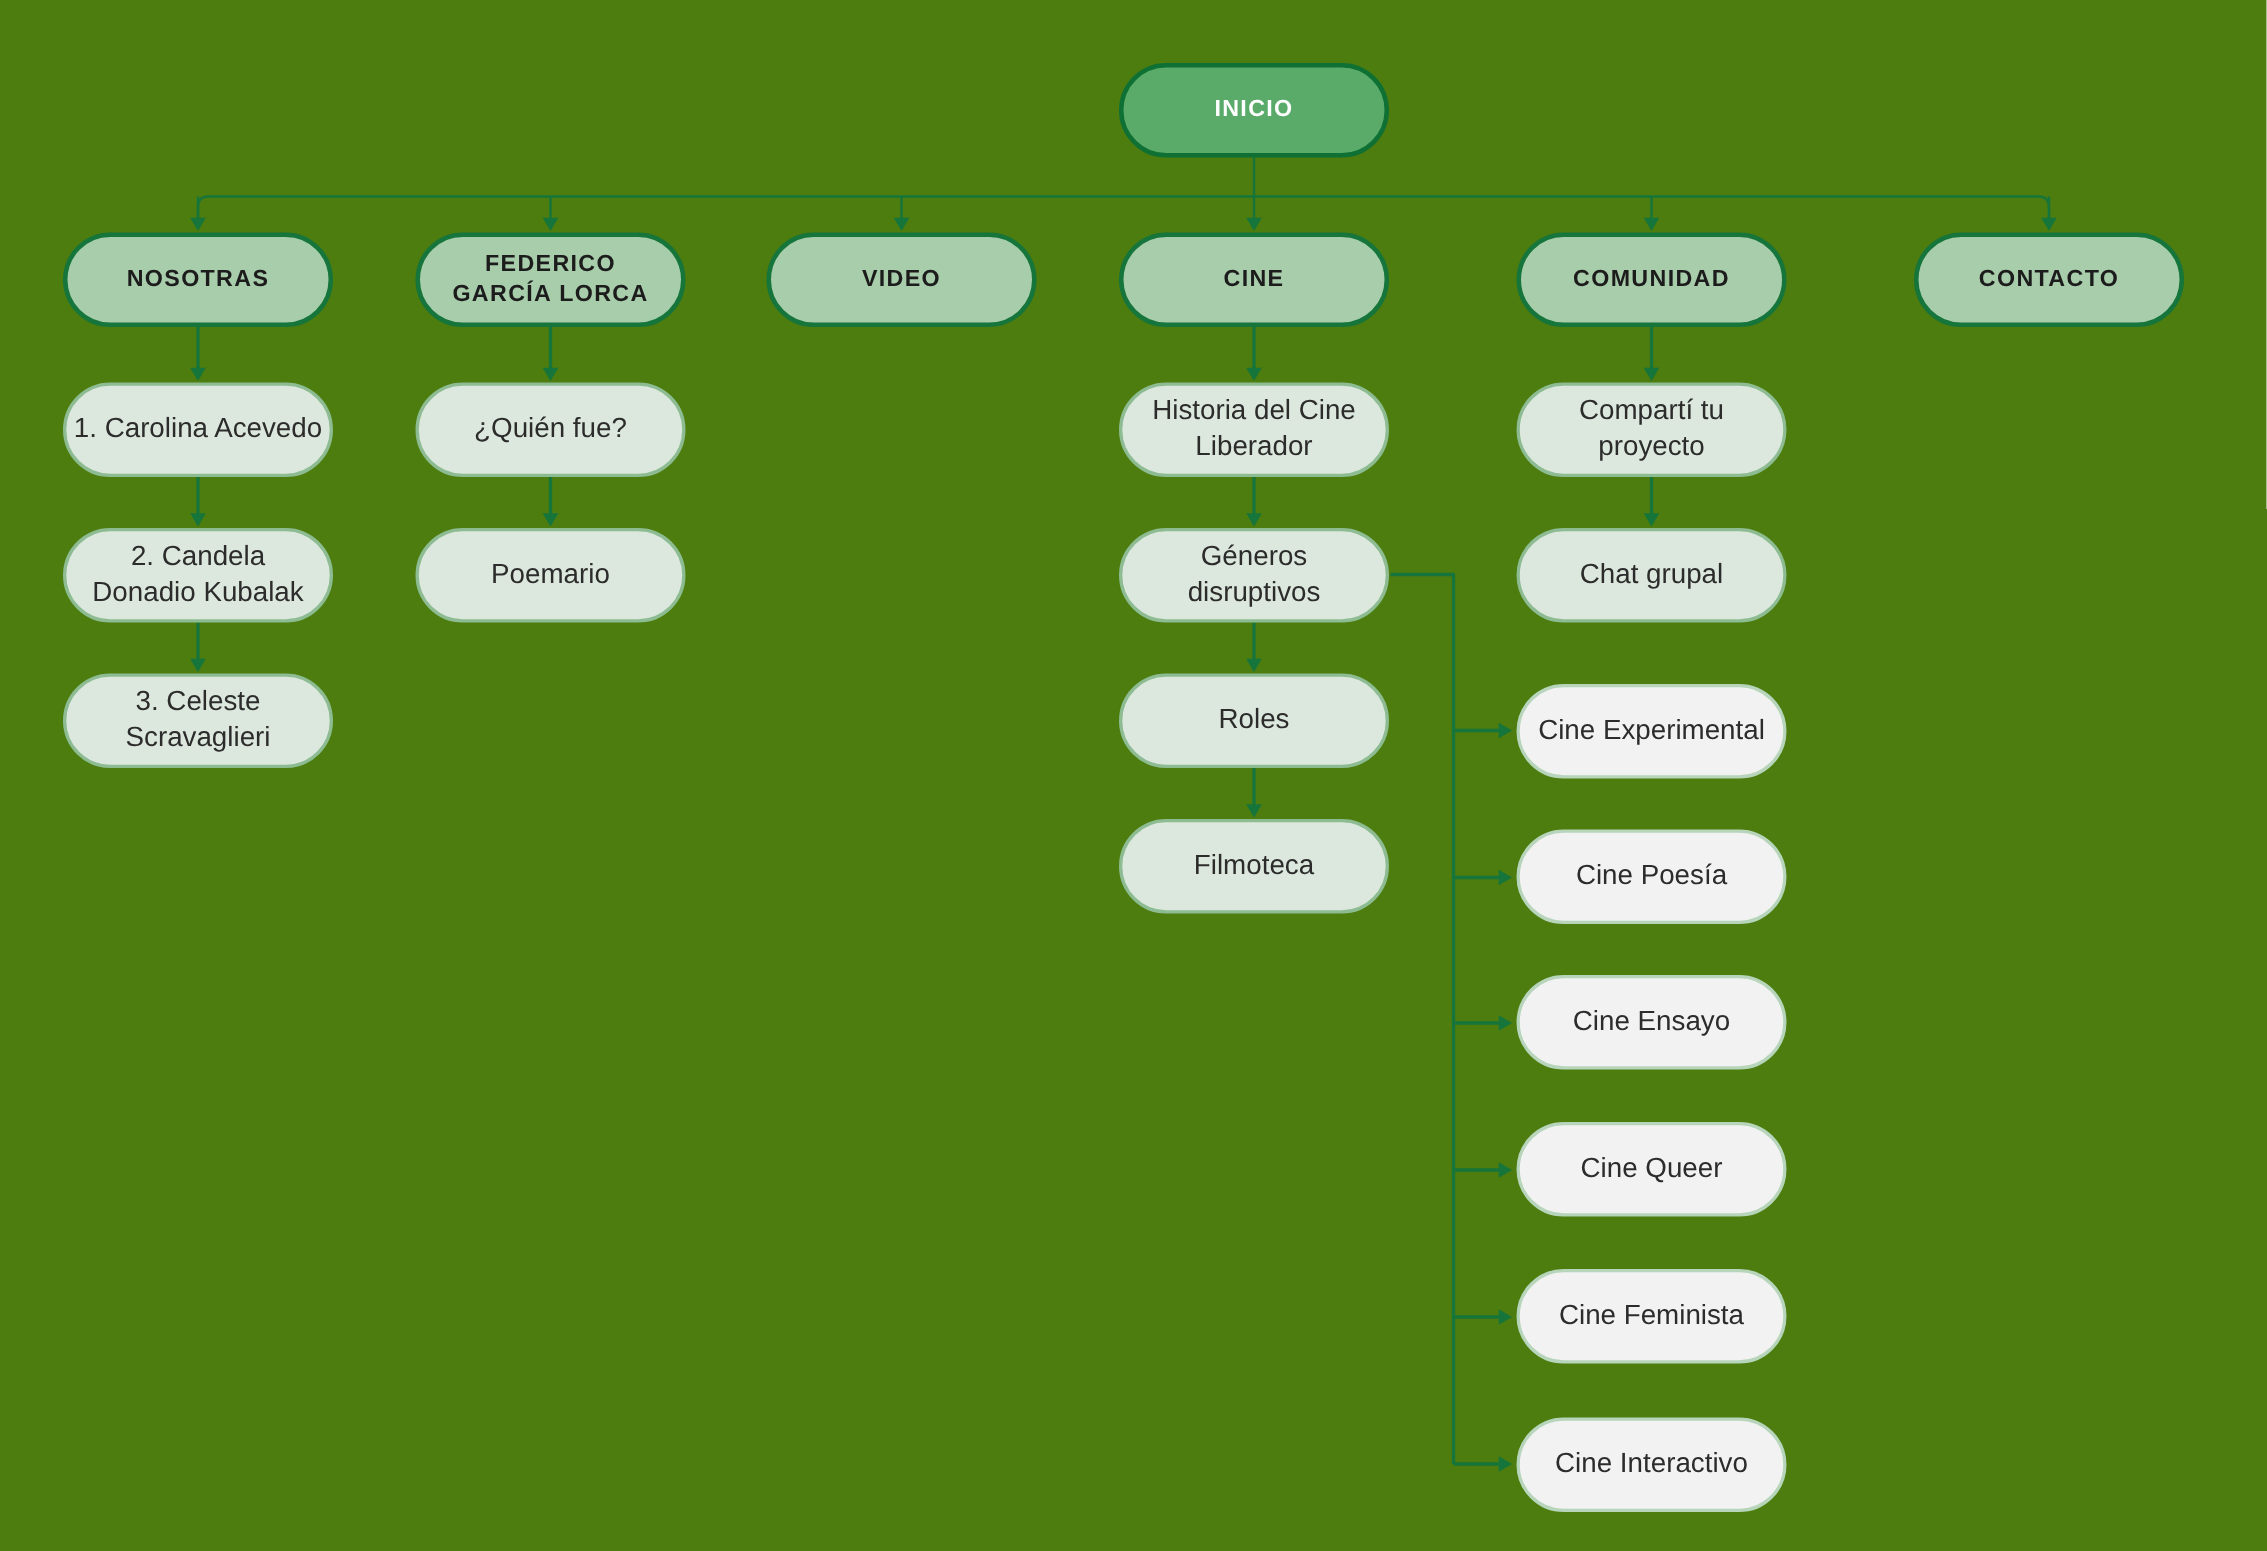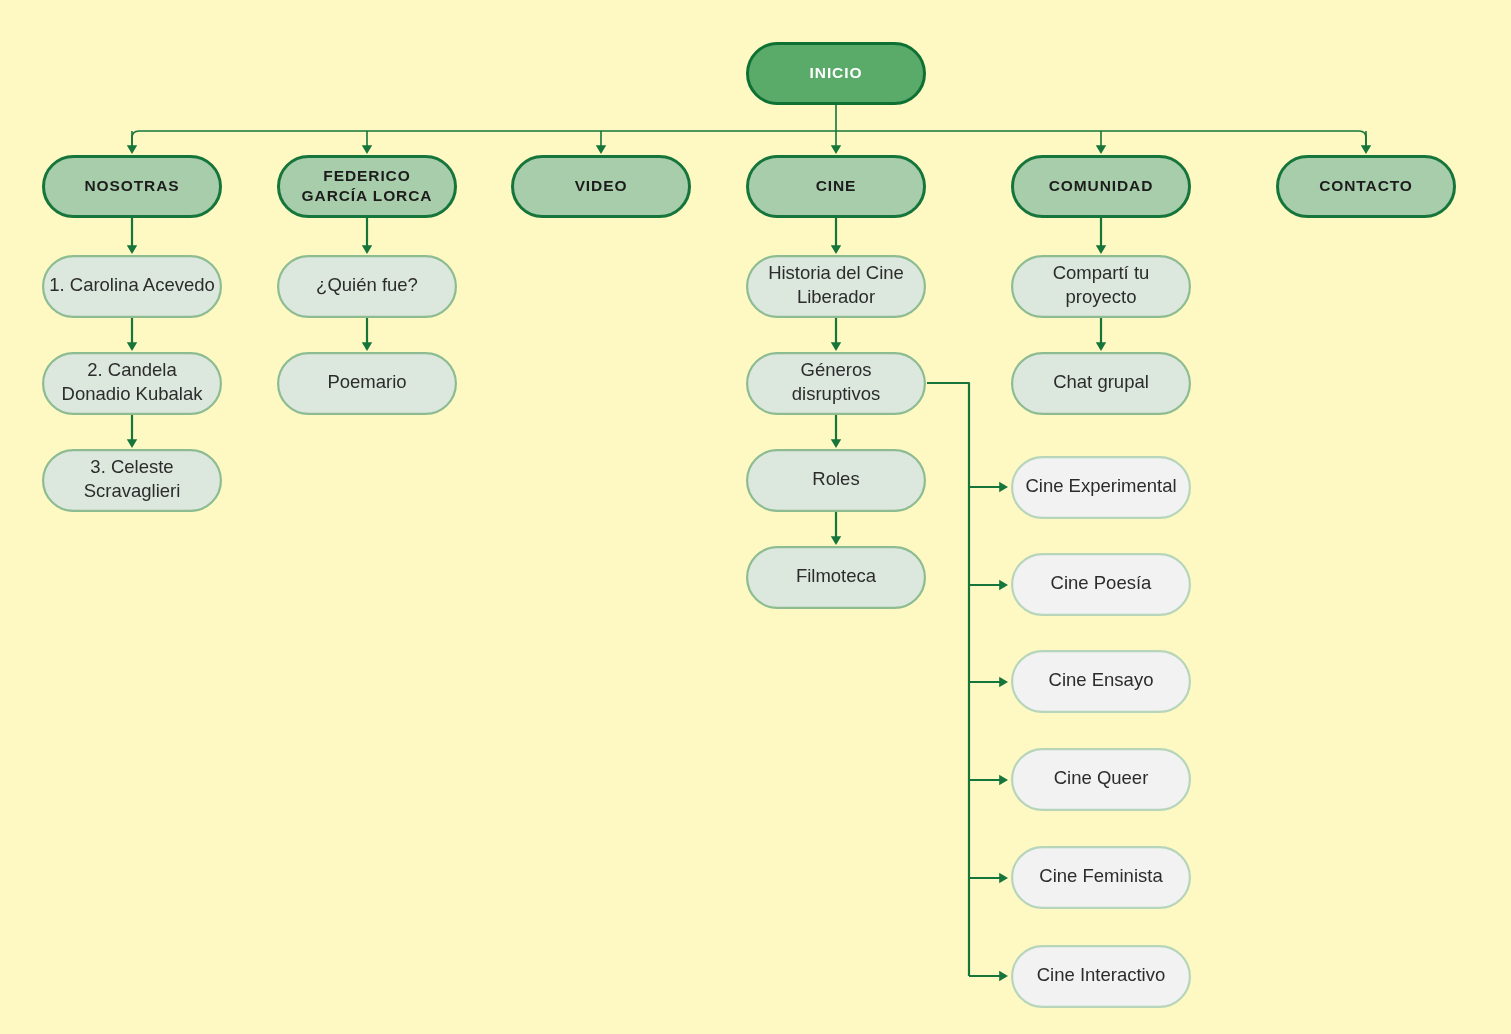--- a/index.html
+++ b/index.html
@@ -11,21 +11,21 @@
   body {
     width: 1511px;
     height: 1034px;
     overflow: hidden;
     font-family: "Liberation Sans", sans-serif;
   }
   #diagram-root {
     position: relative;
     width: 1511px;
     height: 1034px;
-    background: #fef9c3;
+    background: #4d7c0f;
   }
   svg.sitemap-canvas {
     position: absolute;
     top: 0;
     left: 0;
     width: 1511px;
     height: 1034px;
     display: block;
   }
   

